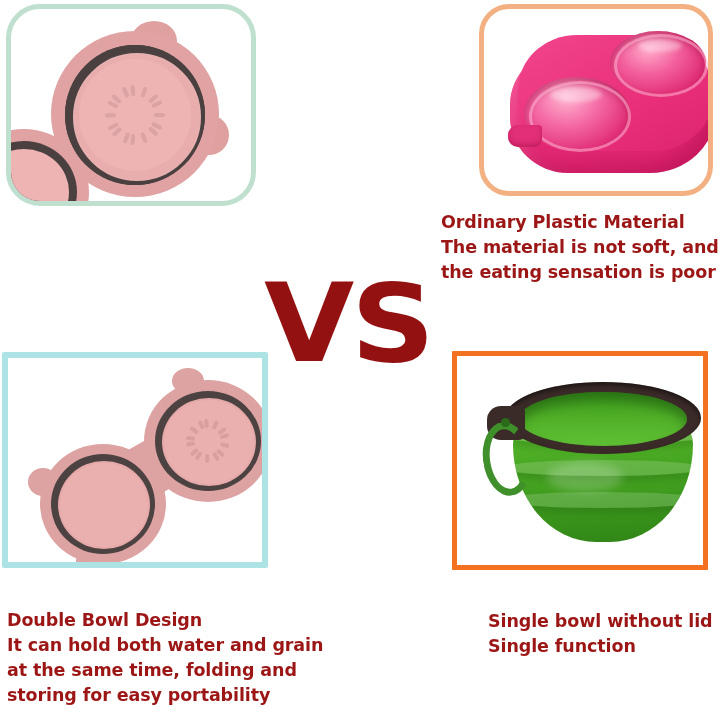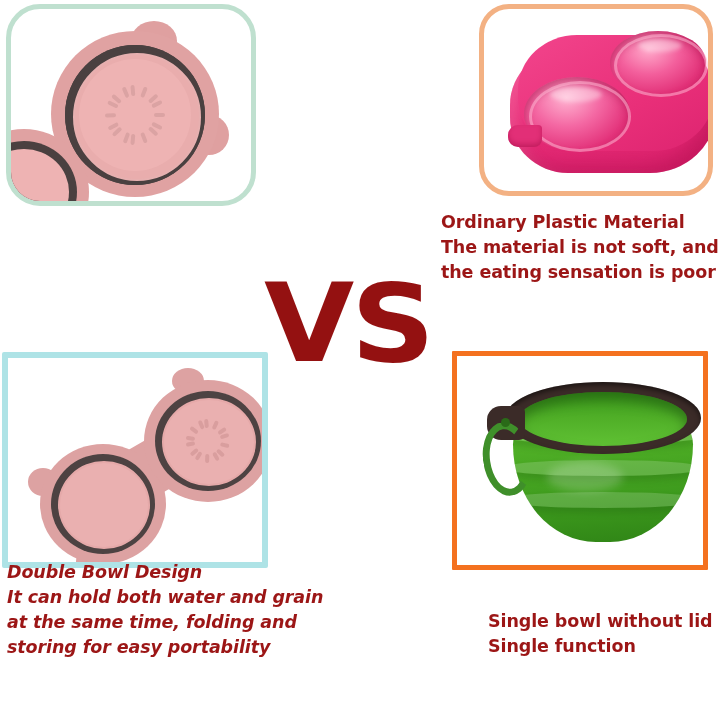--- a/index.html
+++ b/index.html
@@ -426,21 +426,21 @@
           <span class="ray2" style="transform: rotate(210.714deg);"></span>
           <span class="ray2" style="transform: rotate(229.429deg);"></span>
           <span class="ray2" style="transform: rotate(259.143deg);"></span>
           <span class="ray2" style="transform: rotate(277.857deg);"></span>
           <span class="ray2" style="transform: rotate(307.571deg);"></span>
           <span class="ray2" style="transform: rotate(337.286deg);"></span>
         </div>
     </div>
   </div>
 
-  <div class="caption" style="left:7px; top:560px; width:360px;font-style:italic;">Double Bowl Design
+  <div class="caption" style="left:7px; top:608px; width:360px;">Double Bowl Design
 It can hold both water and grain
 at the same time, folding and
 storing for easy portability</div>
 
   <div class="frame frame-orange" style="left:452px; top:351px; width:256px; height:219px;">
     <div class="green">
       <div class="gr-body">
         <div class="gr-rib gr-rib1"></div>
         <div class="gr-rib gr-rib2"></div>
         <div class="gr-rib gr-rib3"></div>

